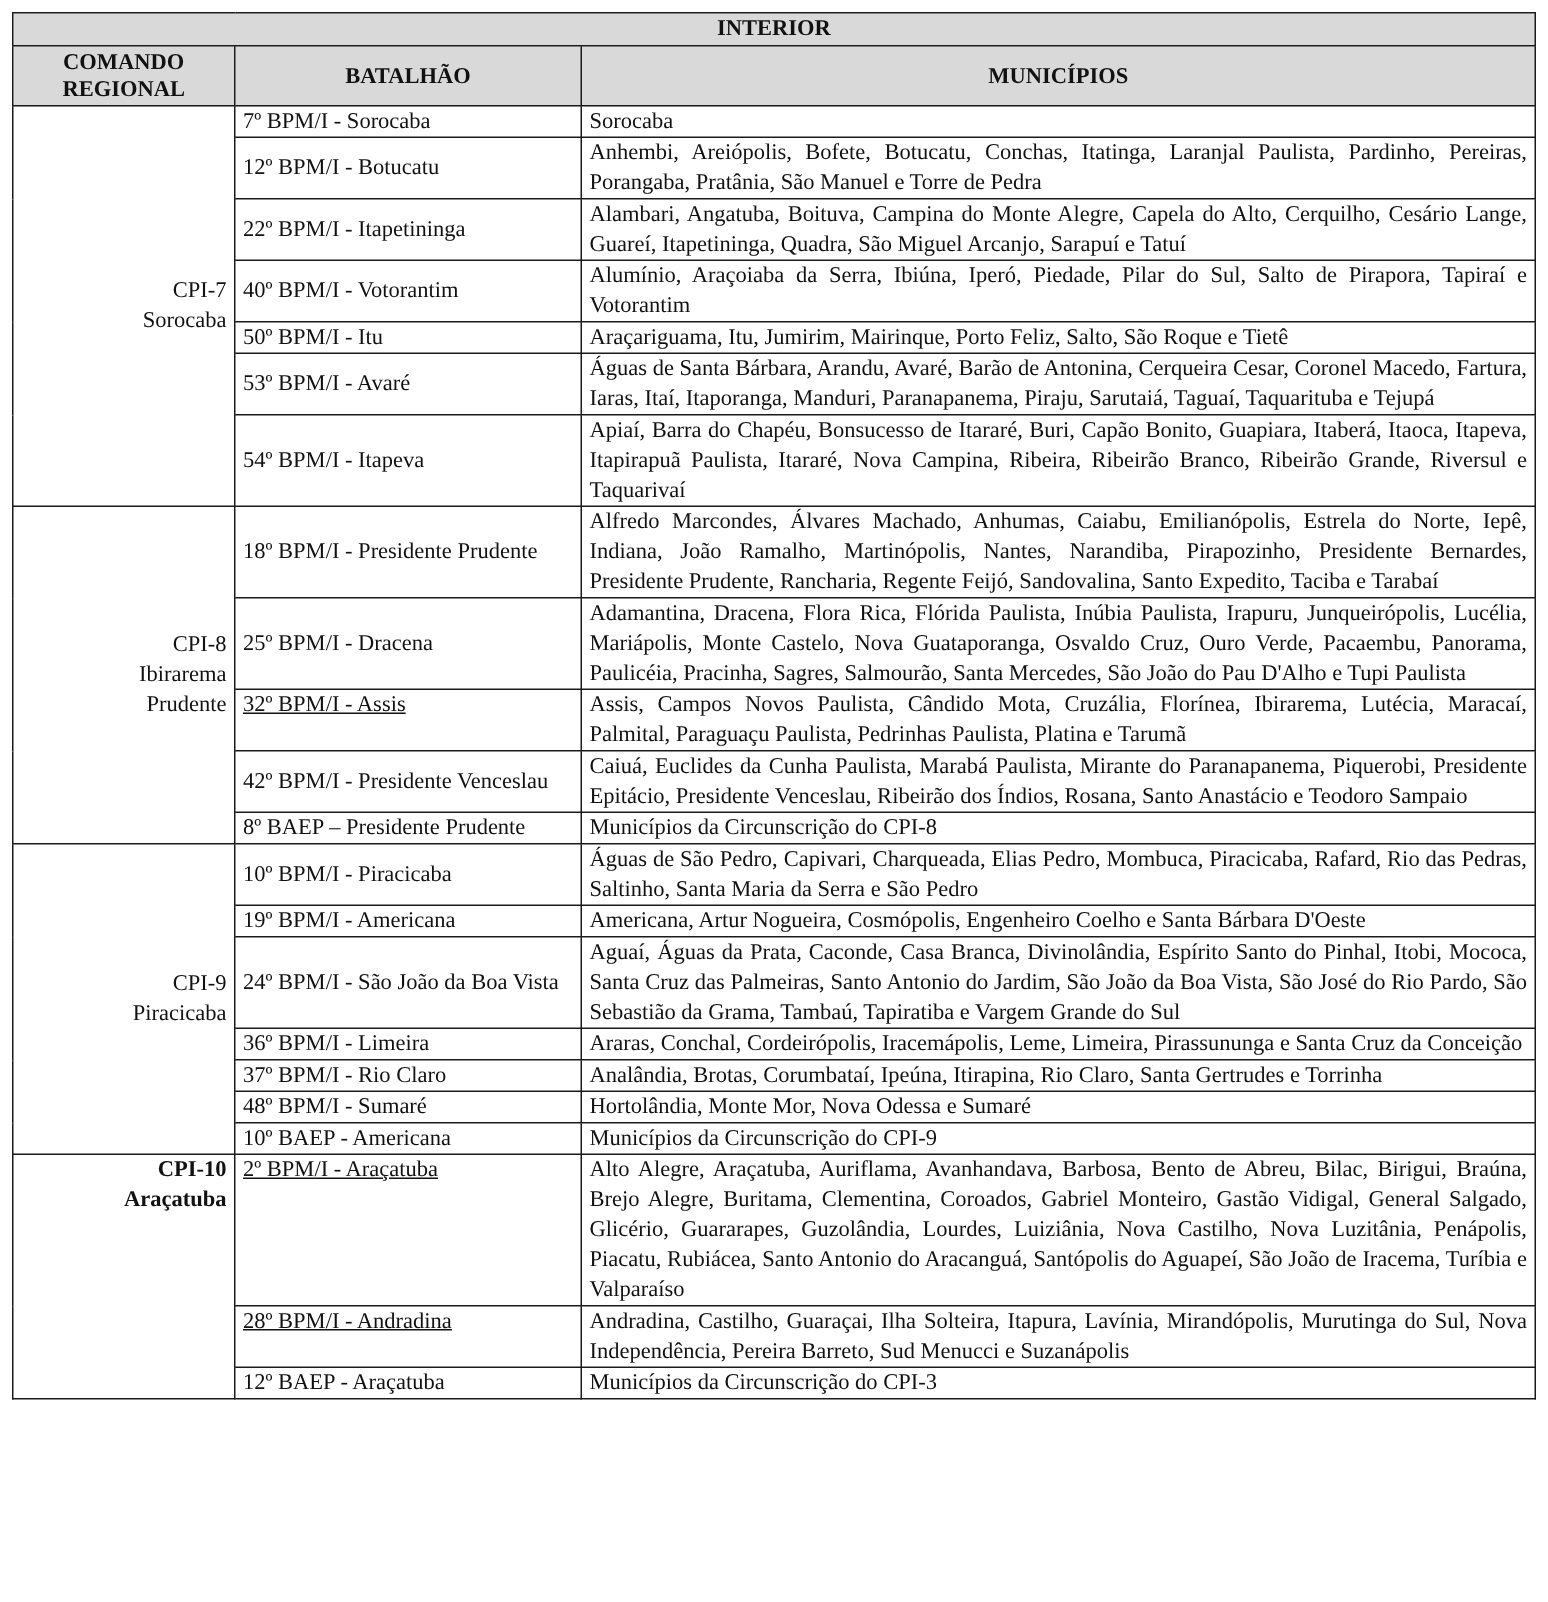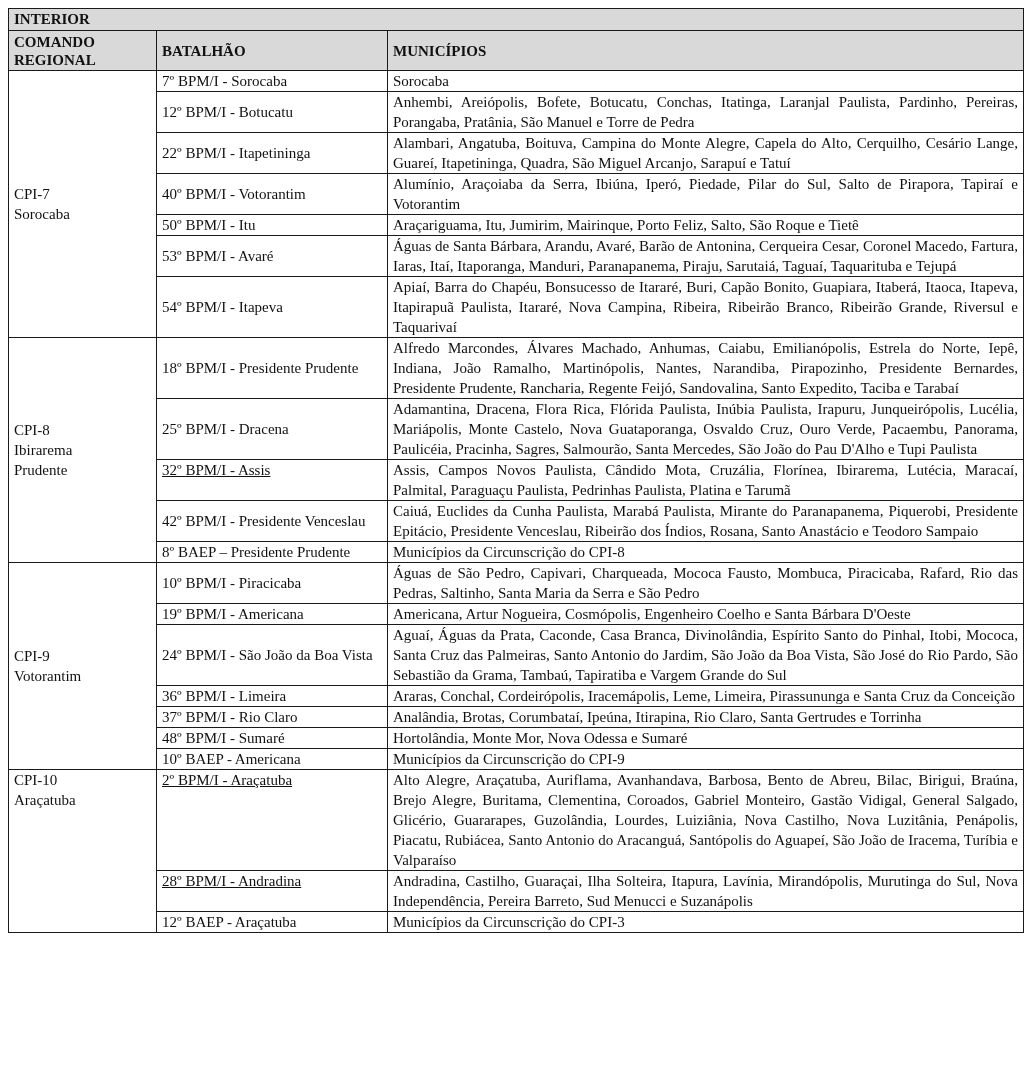--- a/index.html
+++ b/index.html
@@ -2,25 +2,25 @@
 <html><head>
 <meta charset="utf-8">
 <style>
   html, body { margin: 0; padding: 0; background: #ffffff; }
   body { width: 1032px; height: 1068px; position: relative; overflow: hidden; font-family: "Liberation Serif", serif; color: #111; }
   table.doc { position: absolute; left: 8px; top: 8px; width: 1015px; border-collapse: collapse; table-layout: fixed; font-size: 15px; line-height: 20px; }
   table.doc td, table.doc th { border: 1.3px solid #1a1a1a; padding: 0 5px; vertical-align: middle; }
   col.c1 { width: 148px; }
   col.c2 { width: 231px; }
   col.c3 { width: 636px; }
-  th { background: #d9d9d9; font-weight: bold; text-align: left; }
+  th { background: #d9d9d9; font-weight: bold; text-align: center; }
   th.title { height: 21px; line-height: 19px; font-size: 15px; }
   th.colh { height: 39px; line-height: 18px; font-size: 15px; }
-  td.cmd { text-align: left; }
-  td.cmd.top { vertical-align: top; }
+  td.cmd { text-align: right; }
+  td.cmd.top { vertical-align: top; font-weight: bold; }
   td.bat { text-align: justify; text-align-last: left; }
   td.bat.just { text-align-last: auto; }
   td.mun { text-align: justify; text-align-last: left; padding-right: 6px; }
   td.bat.top { vertical-align: top; text-decoration: underline; }
   .cmd-line { display: block; }
 </style>
 </head>
 <body>
 
 <table class="doc">
@@ -99,24 +99,24 @@
       <td class="mun">Caiuá, Euclides da Cunha Paulista, Marabá Paulista, Mirante do Paranapanema, Piquerobi, Presidente Epitácio, Presidente Venceslau, Ribeirão dos Índios, Rosana, Santo Anastácio e Teodoro Sampaio</td>
     </tr>
     <tr>
       <td class="bat just">8º BAEP – Presidente Prudente</td>
       <td class="mun">Municípios da Circunscrição do CPI-8</td>
     </tr>
 
     <tr>
       <td class="cmd" rowspan="7">
         <span class="cmd-line">CPI-9</span>
-        <span class="cmd-line">Votorantim</span>
+        <span class="cmd-line">Piracicaba</span>
       </td>
       <td class="bat">10º BPM/I - Piracicaba</td>
-      <td class="mun">Águas de São Pedro, Capivari, Charqueada, Mococa Fausto, Mombuca, Piracicaba, Rafard, Rio das Pedras, Saltinho, Santa Maria da Serra e São Pedro</td>
+      <td class="mun">Águas de São Pedro, Capivari, Charqueada, Elias Pedro, Mombuca, Piracicaba, Rafard, Rio das Pedras, Saltinho, Santa Maria da Serra e São Pedro</td>
     </tr>
     <tr>
       <td class="bat">19º BPM/I - Americana</td>
       <td class="mun">Americana, Artur Nogueira, Cosmópolis, Engenheiro Coelho e Santa Bárbara D'Oeste</td>
     </tr>
     <tr>
       <td class="bat just">24º BPM/I - São João da Boa Vista</td>
       <td class="mun">Aguaí, Águas da Prata, Caconde, Casa Branca, Divinolândia, Espírito Santo do Pinhal, Itobi, Mococa, Santa Cruz das Palmeiras, Santo Antonio do Jardim, São João da Boa Vista, São José do Rio Pardo, São Sebastião da Grama, Tambaú, Tapiratiba e Vargem Grande do Sul</td>
     </tr>
     <tr>

